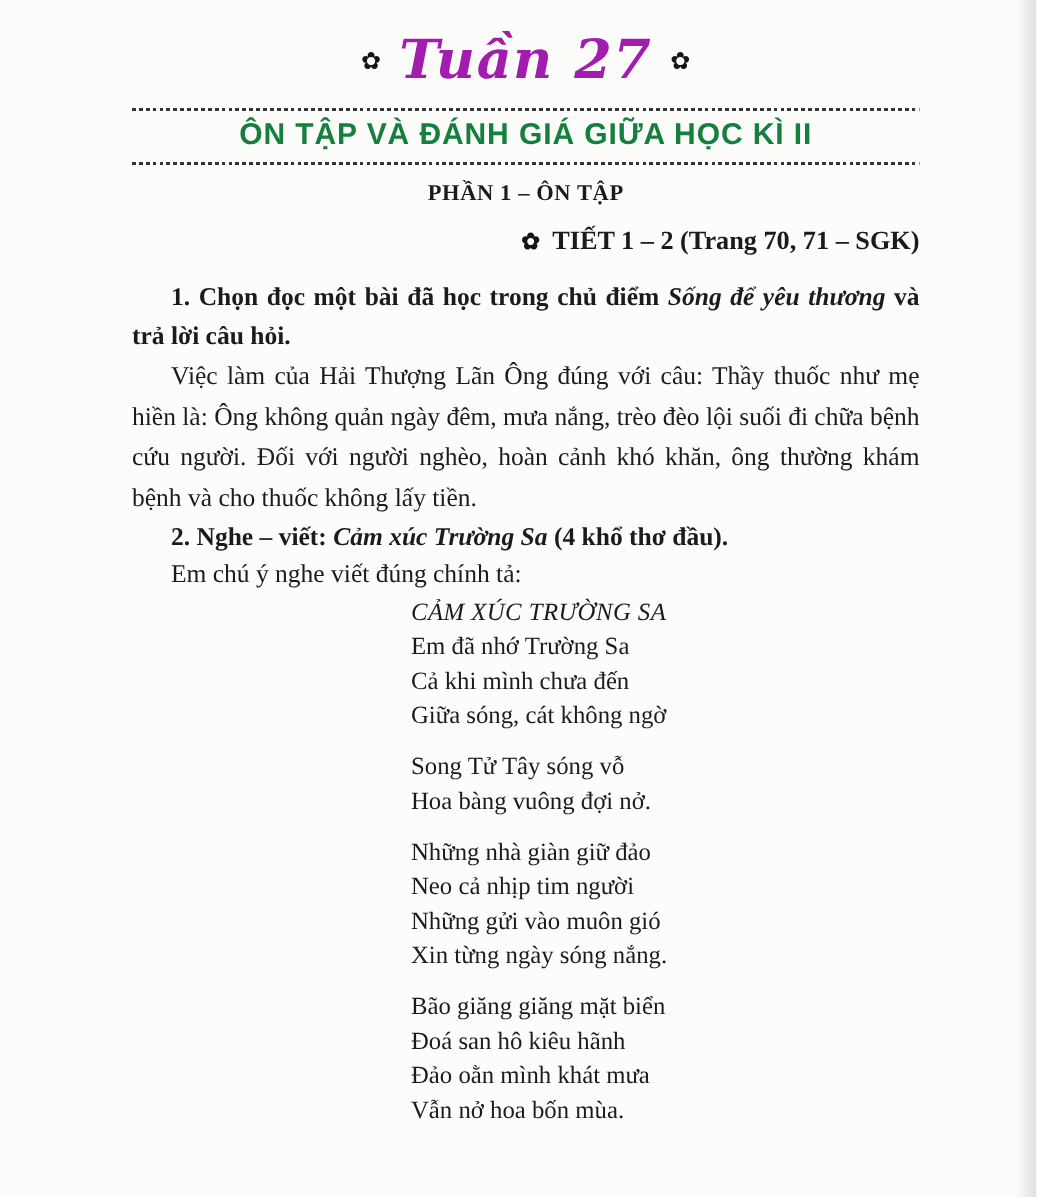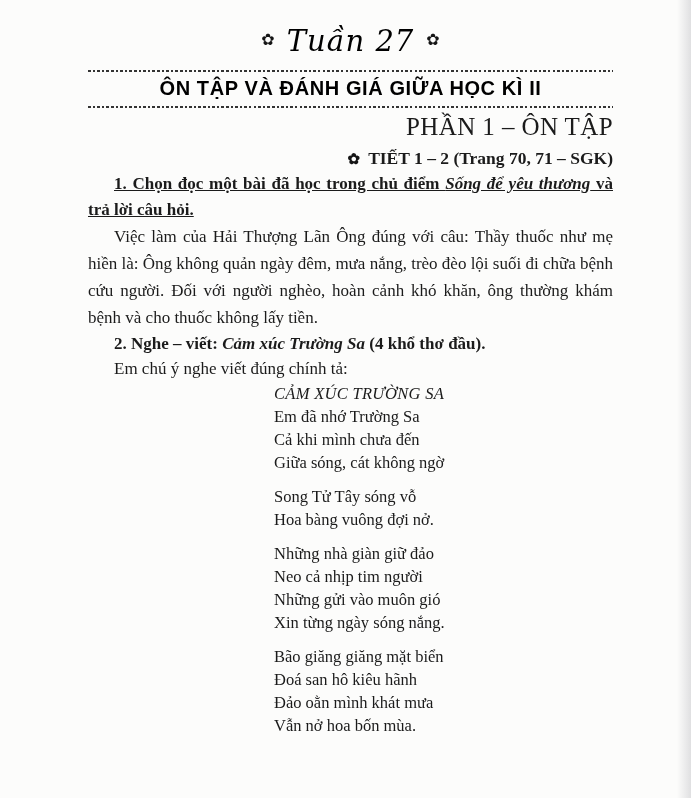--- a/index.html
+++ b/index.html
@@ -33,24 +33,24 @@
   
   .week-header {
     text-align: center;
     margin-bottom: 8px;
     line-height: 32px;
     white-space: nowrap;
   }
   .week-title {
     font-family: "DejaVu Serif", serif;
     font-style: italic;
-    font-weight: 400;
-    font-size: 29px;
+    font-weight: 700;
+    font-size: 36px;
     letter-spacing: 1px;
-    color: #000000;
+    color: #a21caf;
   }
   .florette {
     font-size: 16px;
     color: #151515;
     vertical-align: 6px;
     margin: 0 12px;
   }
   .florette-inline {
     font-size: 15px;
     color: #151515;
@@ -64,49 +64,49 @@
   }
   .main-title {
     margin: 0;
     padding: 4px 0 5px 0;
     text-align: center;
     font-family: "Liberation Sans", "DejaVu Sans", sans-serif;
     font-weight: 700;
     font-size: 20px;
     letter-spacing: 0.6px;
     line-height: 25px;
-    color: #000000;
+    color: #15803d;
   }
 
   .part-title {
     margin: 7px 0 0 0;
-    text-align: right;
-    font-size: 25px;
-    font-weight: 400;
+    text-align: center;
+    font-size: 15px;
+    font-weight: 700;
     line-height: 24px;
     letter-spacing: 0.4px;
   }
 
   .lesson-heading {
     margin-top: 7px;
     font-size: 17.5px;
     font-weight: 700;
     line-height: 24px;
     text-align: right;
   }
 
   .para {
     margin: 0;
     font-size: 17px;
     line-height: 27px;
     text-align: justify;
     text-indent: 26px;
   }
   .para.bold { font-weight: 700; }
-  .para.first { margin-top: 0; line-height: 26px; text-decoration: underline; }
+  .para.first { margin-top: 11px; line-height: 26px; }
   .para.single { line-height: 25px; }
 
   
   .poem {
     margin: 1px 0 0 186px;
     font-size: 16.5px;
     line-height: 23px;
   }
   .poem-title {
     font-style: italic;

